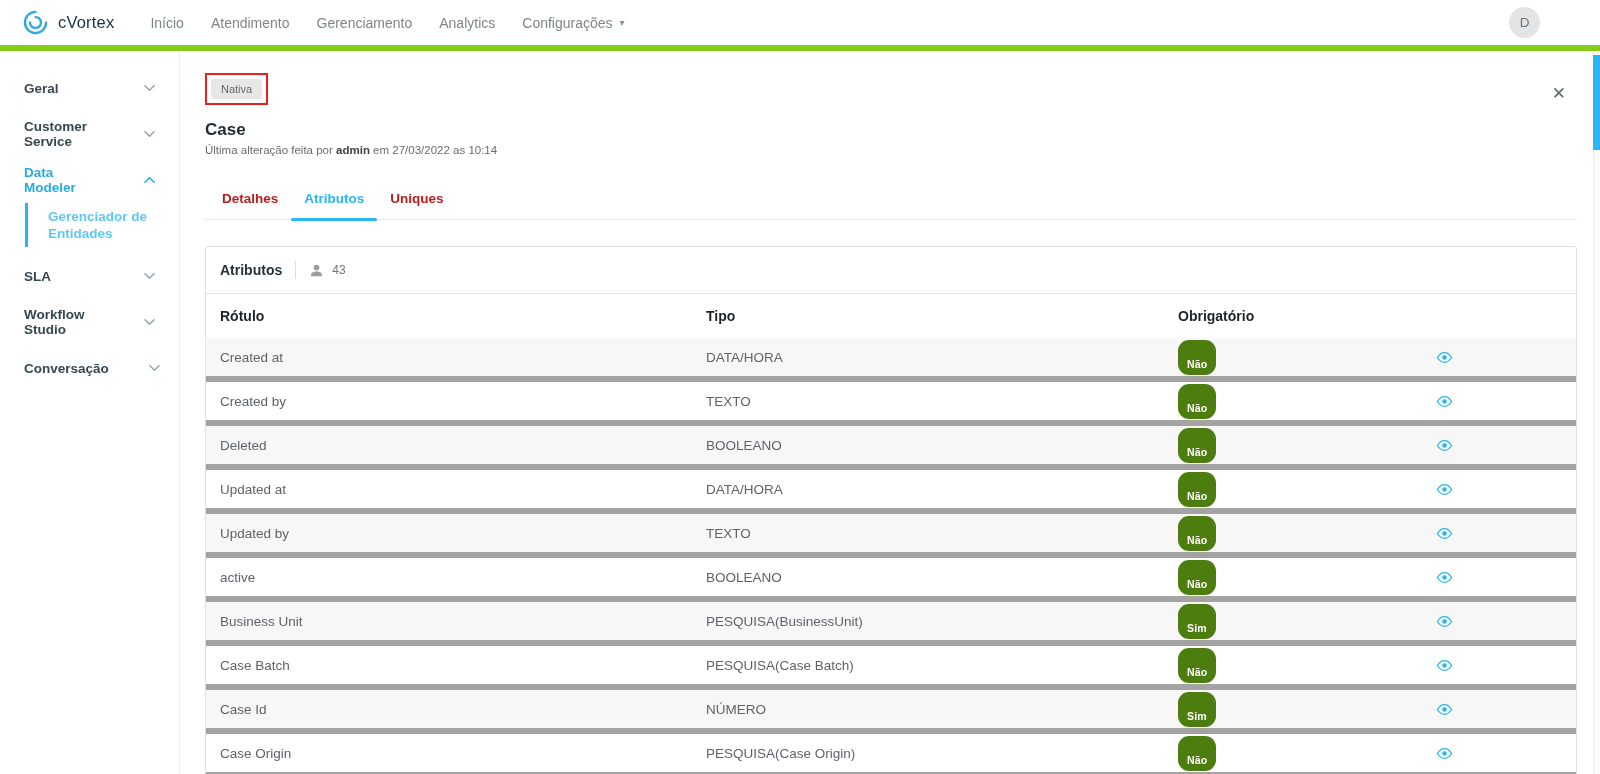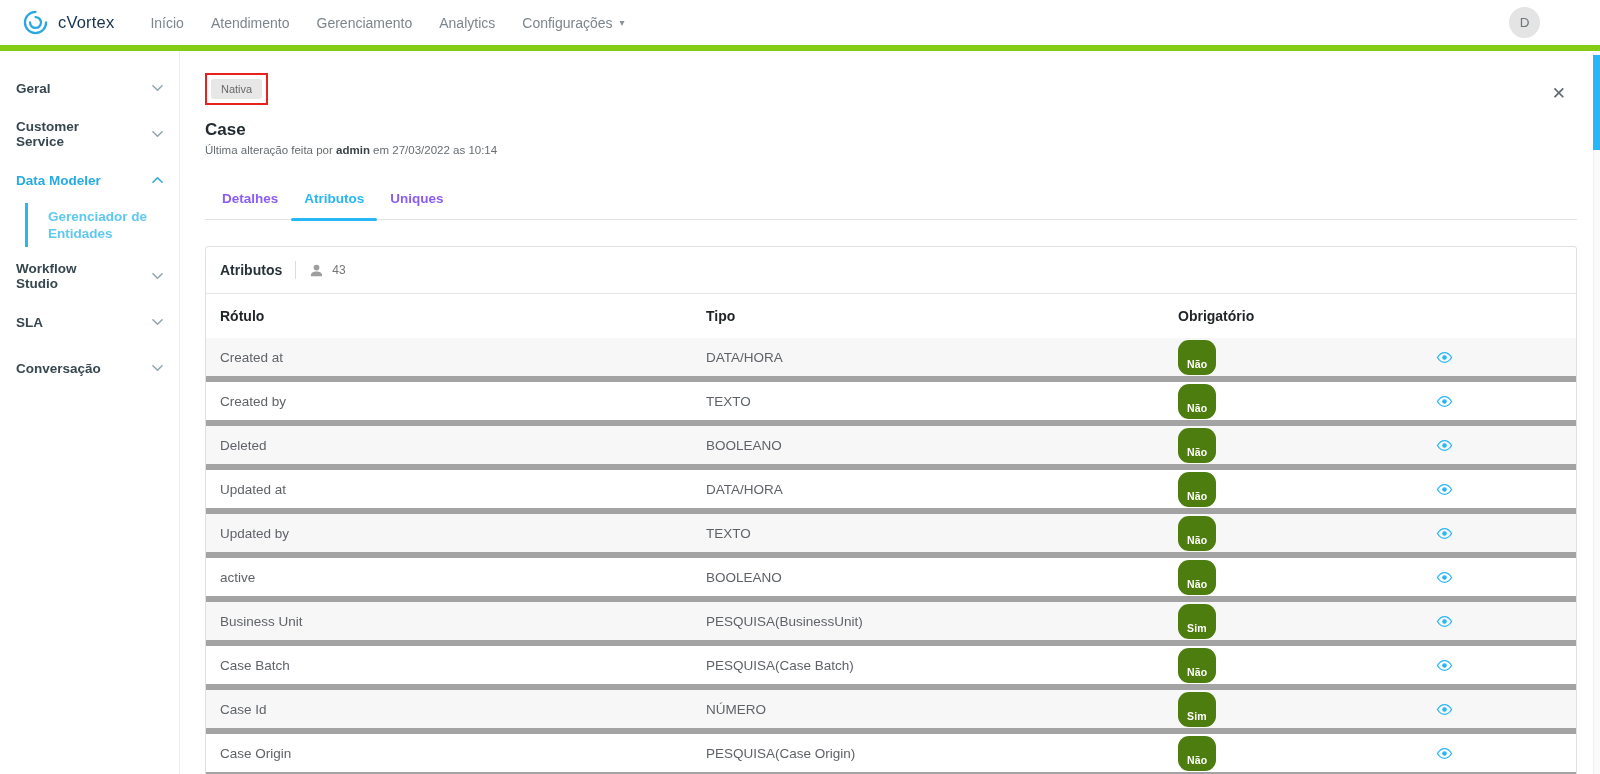--- a/index.html
+++ b/index.html
@@ -20,21 +20,21 @@
             display:flex; align-items:center; justify-content:center;
             font-size:13.5px; }
 
   
   .shell { display:flex; height:723px; }
 
   
   .sidebar { width:180px; flex-shrink:0; border-right:1px solid #ececec;
              padding-top:14px; background:#fff; }
   .side-item { height:46px; display:flex; align-items:center;
-               justify-content:space-between; padding:0 16px;
+               justify-content:space-between; padding:0 24px;
                font-size:13.5px; font-weight:600; color:#37474f; cursor:pointer;gap:40px; }
   .side-item .chev { color:#90a4ae; display:flex; }
   .side-item.active { color:#29abe2; }
   .side-item.active .chev { color:#29abe2; }
   .side-item.active .chev svg { transform:rotate(180deg); }
   .side-sub { margin:0 0 6px 25px; border-left:3px solid #29b6f6;
               padding:5px 8px 5px 20px; }
   .side-sub-item { font-size:13.5px; font-weight:600; color:#5fc8f0;
                    line-height:17px; cursor:pointer; }
 
@@ -47,21 +47,21 @@
                     border:2px solid #e8211d; padding:4px; }
   .native-pill { display:inline-block; background:#e7e7e7; color:#67696b;
                  font-size:11px; padding:4px 10px; border-radius:3px; }
   .page-title { margin-top:15px; font-size:17px; font-weight:bold; color:#212b31; }
   .page-sub { margin-top:4px; font-size:11.5px; color:#666c70; }
   .page-sub b { color:#3c4348; }
 
   .tabs { display:flex; margin-top:25px; border-bottom:1px solid #e4e4e4;
           padding-left:4px; }
   .tab { position:relative; padding:10px 13px 13px; font-size:13.5px;
-         font-weight:600; color:#8b5cf6; cursor:pointer; }
+         font-weight:600; color:#b91c1c; cursor:pointer; }
   .tab.active { color:#29b6f6; }
   .tab.active::after { content:""; position:absolute; left:0; right:0;
                        bottom:-2px; height:3px; border-radius:2px;
                        background:#29b6f6; }
 
   
   .card { margin-top:26px; border:1px solid #e0e0e0; border-radius:3px;
           background:#fff; }
   .card-header { display:flex; align-items:center; height:47px;
                  padding:0 14px; border-bottom:1px solid #e6e6e6; }
@@ -150,29 +150,29 @@
     <span class="chev">
       <svg width="11" height="8" viewBox="0 0 12 8" fill="none">
         <path d="M1 1.5 L6 6.5 L11 1.5" stroke="currentColor" stroke-width="1.6" stroke-linecap="round" stroke-linejoin="round"></path>
       </svg>
     </span>
   </div>
       <div class="side-sub">
     <div class="side-sub-item">Gerenciador de Entidades</div>
   </div>
       <div class="side-item">
+    <span>SLA</span>
+    <span class="chev">
+      <svg width="11" height="8" viewBox="0 0 12 8" fill="none">
+        <path d="M1 1.5 L6 6.5 L11 1.5" stroke="currentColor" stroke-width="1.6" stroke-linecap="round" stroke-linejoin="round"></path>
+      </svg>
+    </span>
+  </div>
+      <div class="side-item">
     <span>Workflow Studio</span>
-    <span class="chev">
-      <svg width="11" height="8" viewBox="0 0 12 8" fill="none">
-        <path d="M1 1.5 L6 6.5 L11 1.5" stroke="currentColor" stroke-width="1.6" stroke-linecap="round" stroke-linejoin="round"></path>
-      </svg>
-    </span>
-  </div>
-      <div class="side-item">
-    <span>SLA</span>
     <span class="chev">
       <svg width="11" height="8" viewBox="0 0 12 8" fill="none">
         <path d="M1 1.5 L6 6.5 L11 1.5" stroke="currentColor" stroke-width="1.6" stroke-linecap="round" stroke-linejoin="round"></path>
       </svg>
     </span>
   </div>
       <div class="side-item">
     <span>Conversação</span>
     <span class="chev">
       <svg width="11" height="8" viewBox="0 0 12 8" fill="none">

